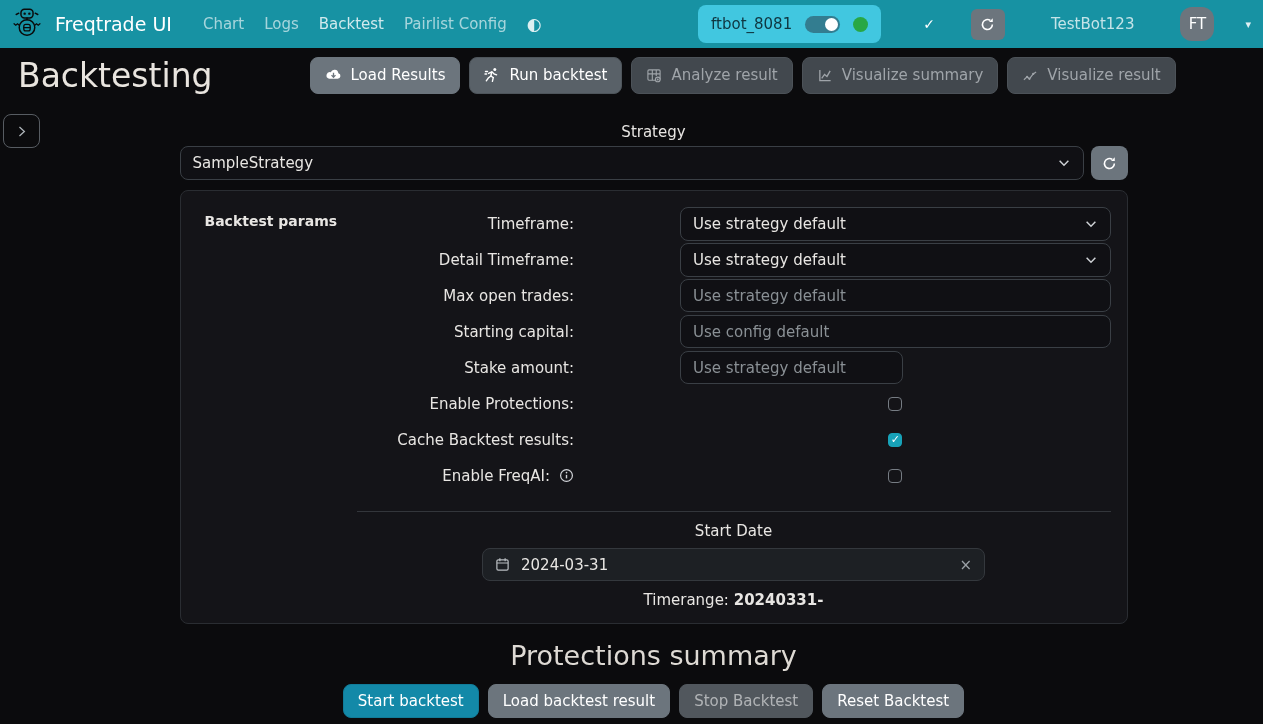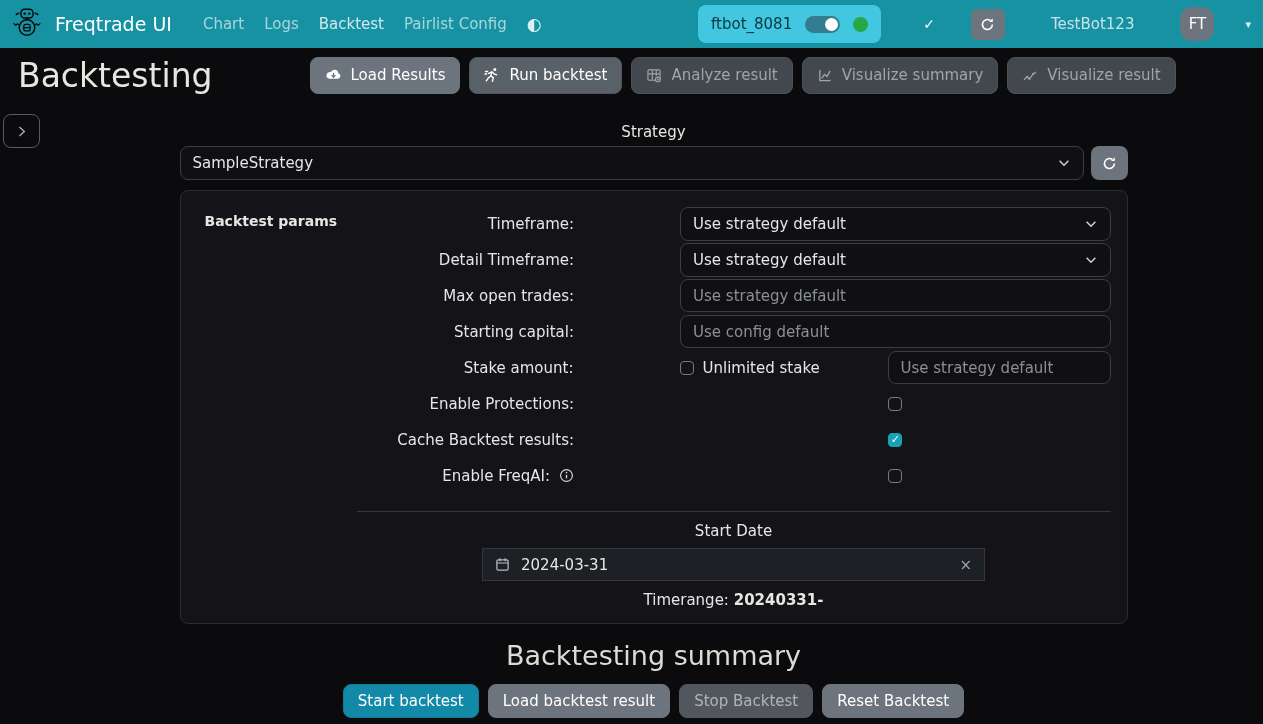--- a/index.html
+++ b/index.html
@@ -76,21 +76,21 @@
   .cb-wrap { display:flex; align-items:center; gap:9px; color:#e8e6e3; font-size:15px; cursor:pointer; width:208px; }
   .stake-input { width:223px; }
   .center-cb { justify-content:center; }
   .info-icon { color:#cfd2d6; display:flex; cursor:pointer; }
 
   .divider { border:none; border-top:1px solid #33363b; margin:19px 0 0 160px; }
   .form-offset { margin-left:160px; }
   .date-cols { width:503px; margin:10px auto 0; display:flex; gap:7px; }
   .date-col { flex:1; }
   .date-label { text-align:center; color:#e8e6e3; font-size:15px; margin-bottom:8px; }
-  .date-input { height:33px; background:#1d2024; border:1px solid #34383d; border-radius:0;
+  .date-input { height:33px; background:#1d2024; border:1px solid #34383d; border-radius:8px;
                 display:flex; align-items:center; gap:11px; padding:0 12px; color:#e8e6e3;
                 font-size:15px; cursor:pointer; }
   .date-input .spacer { flex:1; }
   .clear-x { color:#9aa0a6; font-size:15px; cursor:pointer; }
   .cal { color:#b9bdc1; display:flex; }
   .timerange { text-align:center; color:#e8e6e3; font-size:15px; margin-top:10px; }
   .timerange b { font-weight:bold; }
 
   
   .summary-title { text-align:center; color:#dedad4; font-size:27px; font-weight:400; margin-top:16px; }
@@ -288,24 +288,20 @@
       <div class="form-row">
         <div class="form-label">Starting capital:</div>
         <div class="control-area">
           <input class="text-input" placeholder="Use config default" style="">
         </div>
       </div>
 
       <div class="form-row">
         <div class="form-label">Stake amount:</div>
         <div class="control-area">
-          <label class="cb-wrap">
-            <span class="cb"></span>
-            <span>Unlimited stake</span>
-          </label>
           <input class="text-input stake-input" placeholder="Use strategy default" style="">
         </div>
       </div>
 
       <div class="form-row">
         <div class="form-label">Enable Protections:</div>
         <div class="control-area center-cb">
           <span class="cb"></span>
         </div>
       </div>
@@ -354,21 +350,21 @@
             </div>
           </div>
         </div>
         <div class="timerange">
           <span>Timerange:</span>
           <b>20240331-</b>
         </div>
       </div>
     </div>
 
-    <h2 class="summary-title">Backtesting summary</h2>
+    <h2 class="summary-title">Protections summary</h2>
     <div class="summary-buttons">
       <button class="btn btn-primary">
         <span>Start backtest</span>
       </button>
       <button class="btn btn-secondary">
         <span>Load backtest result</span>
       </button>
       <button class="btn btn-stop-disabled">
         <span>Stop Backtest</span>
       </button>

